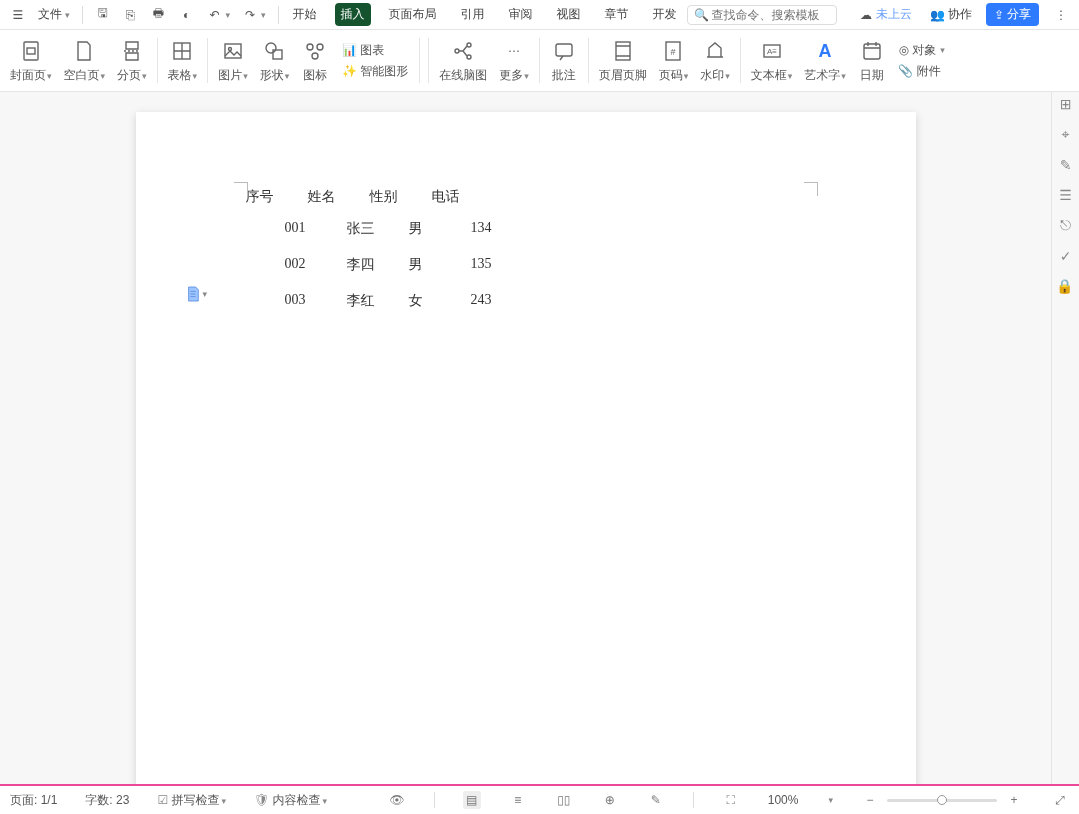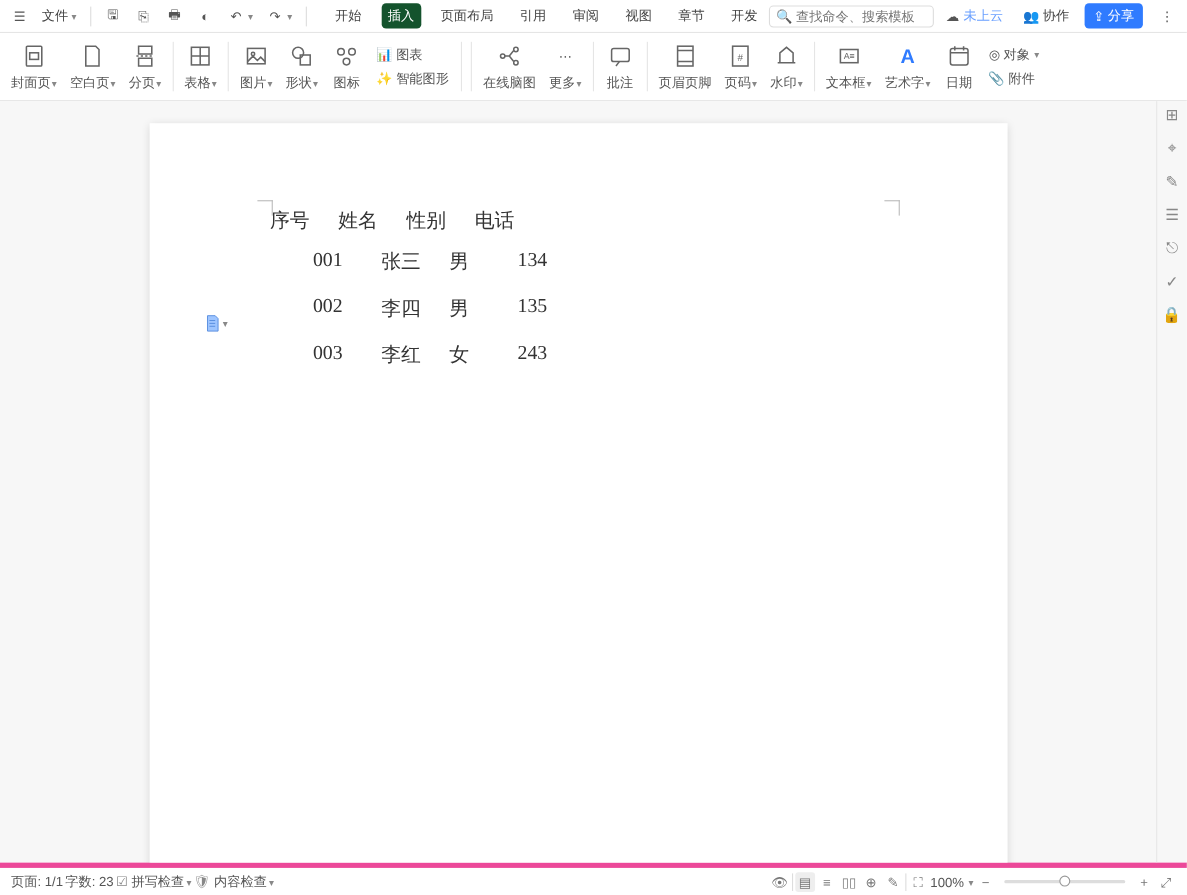--- a/index.html
+++ b/index.html
@@ -2,21 +2,21 @@
 <html><head>
 <meta charset="utf-8">
 <style>
   * { box-sizing: border-box; margin: 0; padding: 0; }
   html, body { width: 1079px; height: 814px; overflow: hidden; font-family: "Microsoft YaHei", sans-serif; background: #fff; }
   
   .topbar { height: 30px; display: flex; align-items: center; border-bottom: 1px solid #e5e5e5; font-size: 12px; color: #444; padding: 0 6px; gap: 4px; }
   .topbar .sep { width: 1px; height: 18px; background: #ddd; margin: 0 4px; }
   .qa-btn { padding: 2px 4px; display: flex; align-items: center; gap: 2px; cursor: pointer; border-radius: 3px; }
   .qa-icon { width: 16px; height: 16px; display: inline-flex; align-items: center; justify-content: center; color: #555; }
-  .tabs-row { display: flex; gap: 12px; margin-left: 12px; }
+  .tabs-row { display: flex; gap: 12px; margin-left: 0; }
   .tab-item { padding: 3px 6px; cursor: pointer; color: #444; }
   .tab-item.active { background: #14532d; color: #fff; border-radius: 4px; }
   .search-box { display: flex; align-items: center; border: 1px solid #ddd; border-radius: 4px; padding: 1px 6px; color: #aaa; width: 150px; }
   .search-box input { border: none; outline: none; width: 110px; font-size: 12px; color: #a16207; text-align: right; }
   .cloud-area { margin-left: auto; display: flex; align-items: center; gap: 10px; }
   .share-btn { background: #2f7bff; color: #fff; padding: 3px 8px; border-radius: 4px; display: flex; align-items: center; gap: 3px; }
   
   .ribbon { height: 62px; border-bottom: 1px solid #e5e5e5; display: flex; align-items: stretch; padding: 0 4px; font-size: 12px; color: #555; background:#fff;}
   .rib-group { display: flex; flex-direction: column; align-items: center; justify-content: center; padding: 0 6px; cursor: pointer; }
   .rib-icon { width: 28px; height: 28px; display: flex; align-items: center; justify-content: center; color: #666; }
@@ -25,39 +25,39 @@
   .rib-mini { display:flex; flex-direction:column; justify-content:center; gap:2px; padding:0 5px; font-size:12px; color:#555;}
   .rib-mini-row { display:flex; align-items:center; gap:3px; cursor:pointer; padding:1px 2px; border-radius:3px;}
   .caret { font-size: 9px; color:#888; margin-left:1px;}
   
   .workspace { position: relative; height: 692px; display:flex; }
   .canvas-area { flex:1; background: #f7f7f7; overflow: hidden; position:relative; }
   .page { width: 780px; min-height: 1000px; background: #fff; margin: 20px auto 0; box-shadow: 0 2px 8px rgba(0,0,0,.15); position:relative; padding: 70px 110px; }
   .page-marks { position:absolute; top:70px; left:98px; width:14px; height:14px; border-left:1px solid #bbb; border-bottom:1px solid #bbb; transform: rotate(180deg); }
   .page-marks.tr { left:auto; right:98px; transform: rotate(-90deg) scaleX(-1); top:70px;}
   
-  .doc-table { font-family: "SimSun","宋体",serif; font-size: 18px; color:#333; }
+  .doc-table { font-family: "SimSun","宋体",serif; font-size: 14px; color:#333; }
   .doc-header { display:flex; gap: 16px; margin-bottom: 14px; margin-top:6px; }
   .doc-col-1 { width: 46px; }
   .doc-col-2 { width: 46px; }
   .doc-col-3 { width: 46px; font-family: Liberation Serif, serif; }
   .doc-col-4 { width: 60px; }
   .doc-row { display:flex; gap: 16px; margin-bottom: 18px; font-family: "SimSun","宋体",serif; margin-left: 39px; }
   .doc-row span:nth-child(1){width:46px;}
   .doc-row span:nth-child(2){width:46px;}
   .doc-row span:nth-child(3){width:46px;}
   .doc-row span:nth-child(4){width:60px;}
   
   .page-tag { position:absolute; left:50px; top:174px; display:flex; align-items:center; gap:2px; font-size:13px; color:#2f7bff; cursor:pointer;}
   .page-tag svg { width:14px; height:16px; }
   
   .side-tools { width: 28px; background:#f7f7f7; border-left:1px solid #e5e5e5; display:flex; flex-direction:column; align-items:center; padding-top:4px; gap:14px; color:#888; font-size:14px;}
   .side-tools div { cursor:pointer; }
   
-  .statusbar { height: 30px; border-top:5px solid #ec4899; display:flex; align-items:center; padding: 0 10px; font-size:12px; color:#555; gap:2px;}
+  .statusbar { height: 30px; border-top:2px solid #ec4899; display:flex; align-items:center; padding: 0 10px; font-size:12px; color:#555; gap:28px;}
   .statusbar .sep2 { width:1px; height:16px; background:#ddd;}
   .spacer { flex:1; }
   .zoom-slider { display:flex; align-items:center; gap:8px;}
   .slider-track { width:110px; height:3px; background:#ddd; position:relative; border-radius:2px;}
   .slider-thumb { width:10px; height:10px; background:#fff; border:1px solid #999; border-radius:50%; position:absolute; top:-4px; left:50px;}
   .status-icon { width:18px; height:18px; display:inline-flex; align-items:center; justify-content:center; color:#777; cursor:pointer;}
   .check-icon { color:#888; }
   .dd { font-size:9px; color:#888; margin-left:2px;}
 </style>
 </head>

